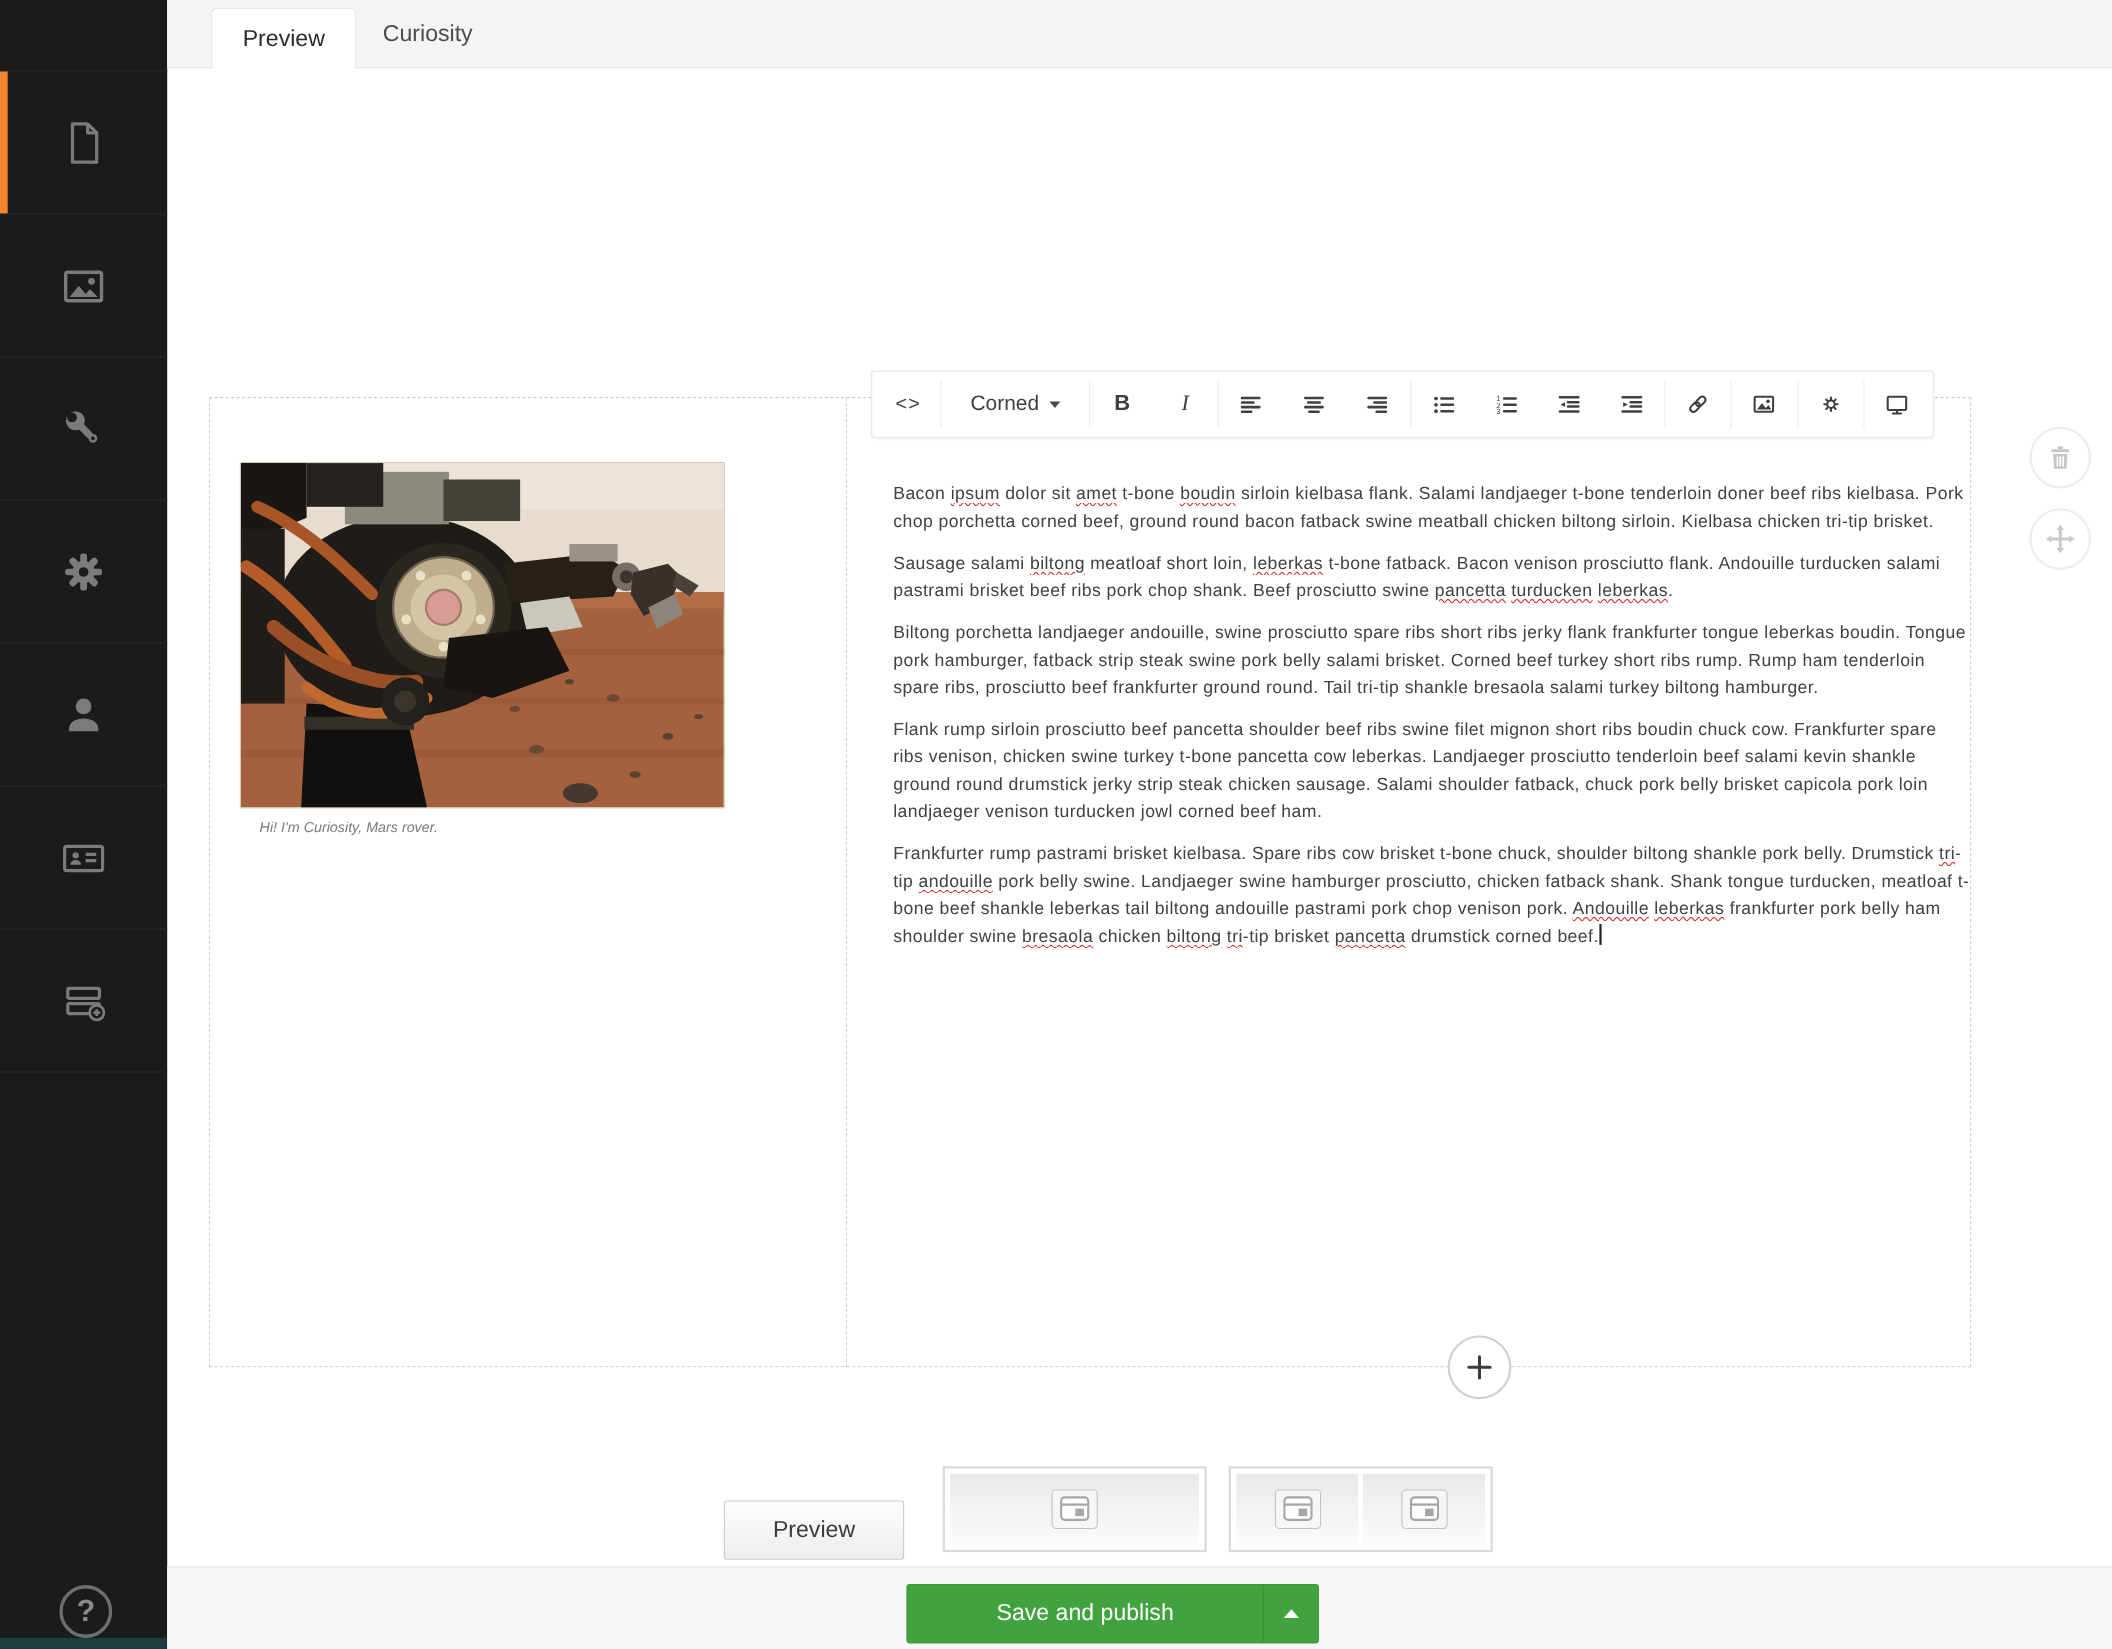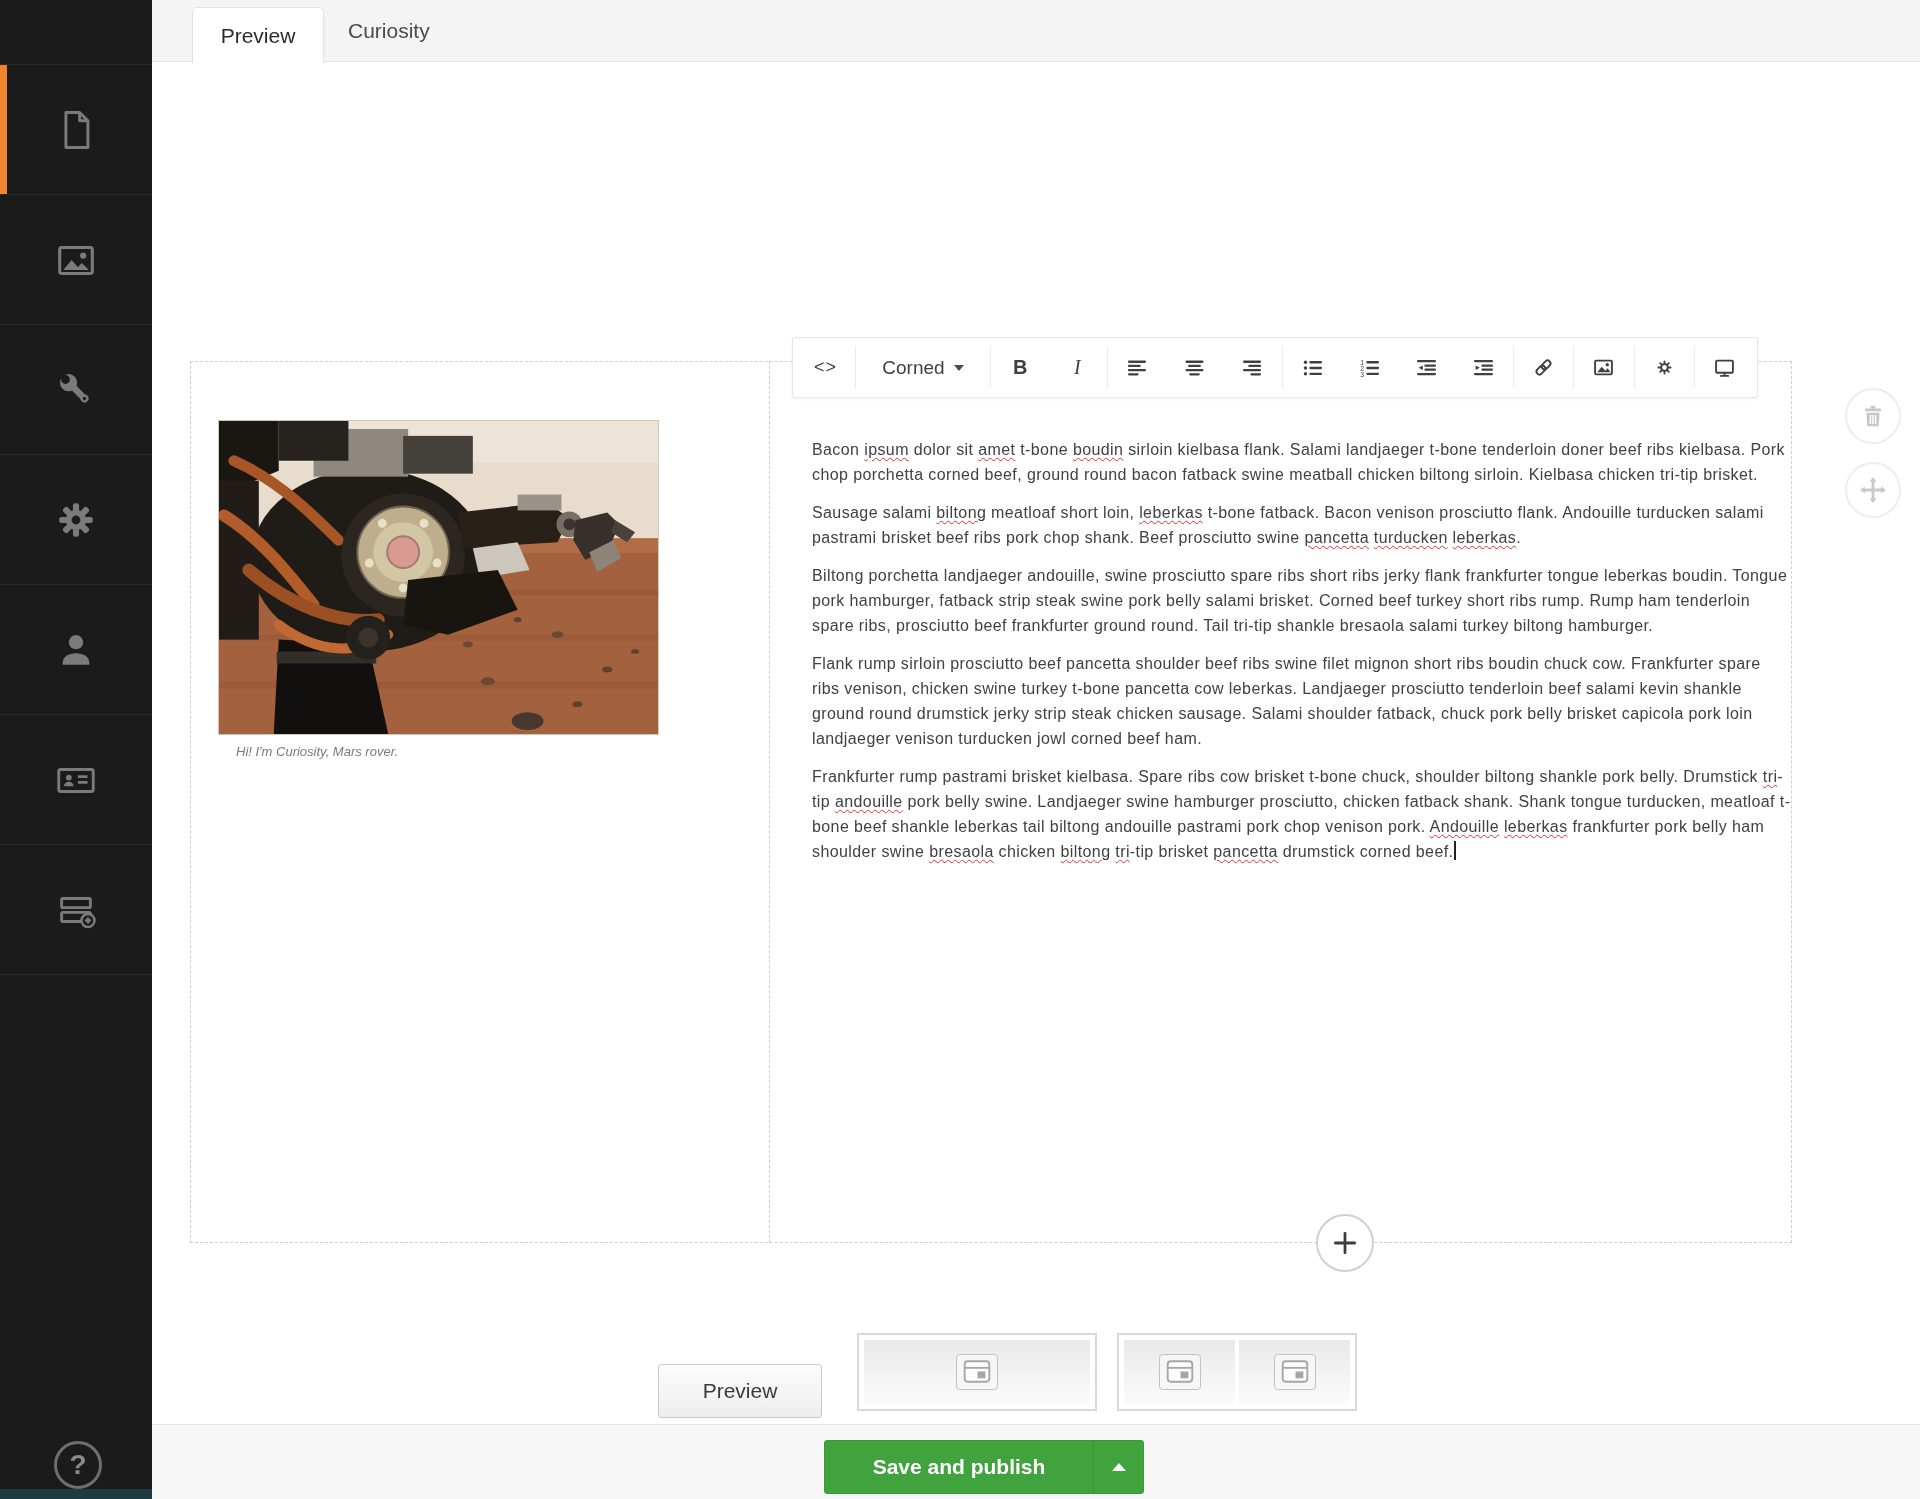--- a/index.html
+++ b/index.html
@@ -86,23 +86,23 @@
                  align-items:center; justify-content:center; }
   .block-icon { width:42px; height:36px; border:1px solid #c2c2c2; border-radius:4px; background:#f6f6f6;
                 display:flex; align-items:center; justify-content:center; }
 
   
   #footer { position:absolute; left:152px; top:1424px; right:0; height:75px; background:#f7f7f7;
             border-top:1px solid #e5e5e5; }
   #preview-btn { position:absolute; left:658px; top:1364px; width:164px; height:54px;
                  background:linear-gradient(#fdfdfd,#ededed); border:1px solid #c9c9c9; border-radius:3px;
                  font-size:21px; color:#3a3a3a; cursor:pointer; font-family:"Liberation Sans",sans-serif; }
-  #save-btn { position:absolute; left:824px; top:1440px; width:320px; height:54px;
+  #save-btn { position:absolute; left:824px; top:1440px; width:375px; height:54px;
               background:var(--green); border:1px solid #389a35; border-radius:3px; display:flex;
-              align-items:stretch; cursor:pointer;font-weight:bold; }
+              align-items:stretch; cursor:pointer; }
   .save-label { flex:1; display:flex; align-items:center; justify-content:center; color:#fff;
                 font-size:21px; }
   .save-caret { width:50px; border-left:1px solid #379336; display:flex; align-items:center;
                 justify-content:center; cursor:pointer; }
   .caret-up { width:0; height:0; border-left:7px solid transparent; border-right:7px solid transparent;
               border-bottom:8px solid #fff; }
   .icon { display:flex; align-items:center; justify-content:center; }
 </style>
 </head>
 <body>

